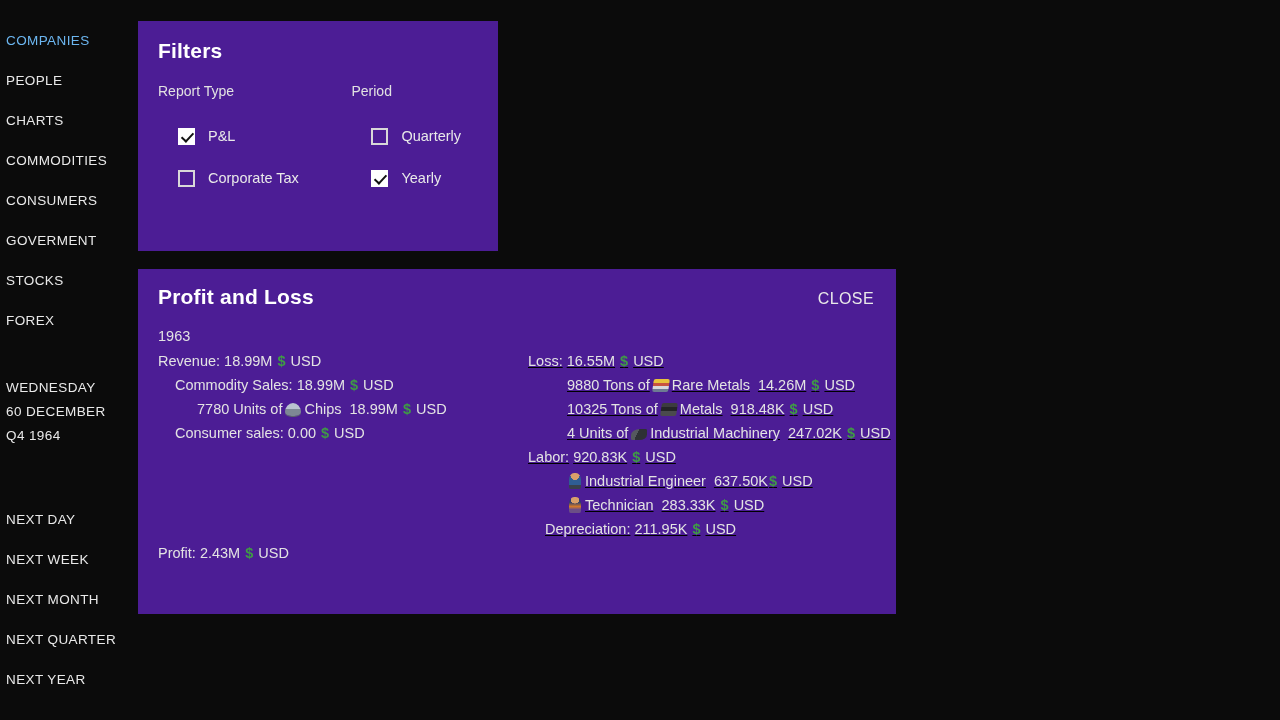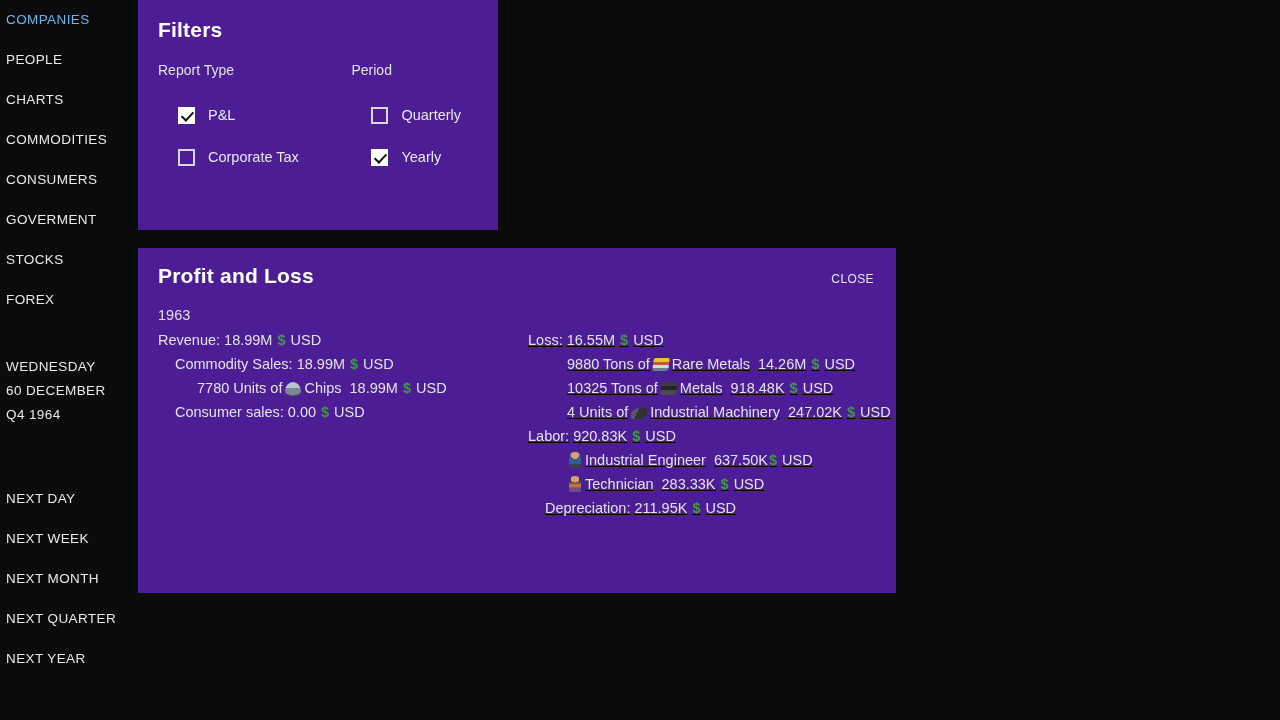--- a/index.html
+++ b/index.html
@@ -2,21 +2,21 @@
 <html><head>
 <meta charset="utf-8">
 <style>
   * { box-sizing: border-box; margin: 0; padding: 0; }
   html, body {
     width: 1280px; height: 720px;
     background: #0b0b0b;
     font-family: "Liberation Sans", sans-serif;
     overflow: hidden;
   }
-  .app { position: relative; width: 1280px; height: 536px; }
+  .app { position: relative; width: 1280px; height: 536px; margin-top: 21px; }
 
   
   .sidebar {
     position: absolute; left: 0; top: 0;
     width: 138px; height: 720px;
     background: #0b0b0b;
     padding-left: 6px;
   }
   .nav-item {
     font-size: 13.5px;
@@ -108,21 +108,21 @@
     white-space: nowrap;
   }
 
   
   .pnl-head {
     display: flex;
     align-items: baseline;
     justify-content: space-between;
   }
   .close-btn {
-    font-size: 12px;
+    font-size: 16px;
     letter-spacing: 0.4px;
     color: #e9e9e9;
     cursor: pointer;
     padding-right: 2px;
   }
   .year-line {
     margin-top: 19px;
     font-size: 14.5px;
     color: #e3e3e3;
   }
@@ -321,15 +321,18 @@
         <div class="line ind-2">
           <span class="ico ico-person ico-technician"></span><span>Technician</span><span class="gap"></span><span class="gap"></span><span>283.33K</span><span class="gap"></span><span class="money">$</span><span class="gap"></span><span>USD</span>
         </div>
 
         <div class="line ind-1">
           <span>Depreciation:</span><span class="gap"></span><span>211.95K</span><span class="gap"></span><span class="money">$</span><span class="gap"></span><span>USD</span>
         </div>
       </div>
     </div>
 
+    <div class="profit-line">
+      <span>Profit:</span><span class="gap"></span><span>2.43M</span><span class="gap"></span><span class="money">$</span><span class="gap"></span><span>USD</span>
+    </div>
   </div>
 
 </div>
 
 </body></html>

